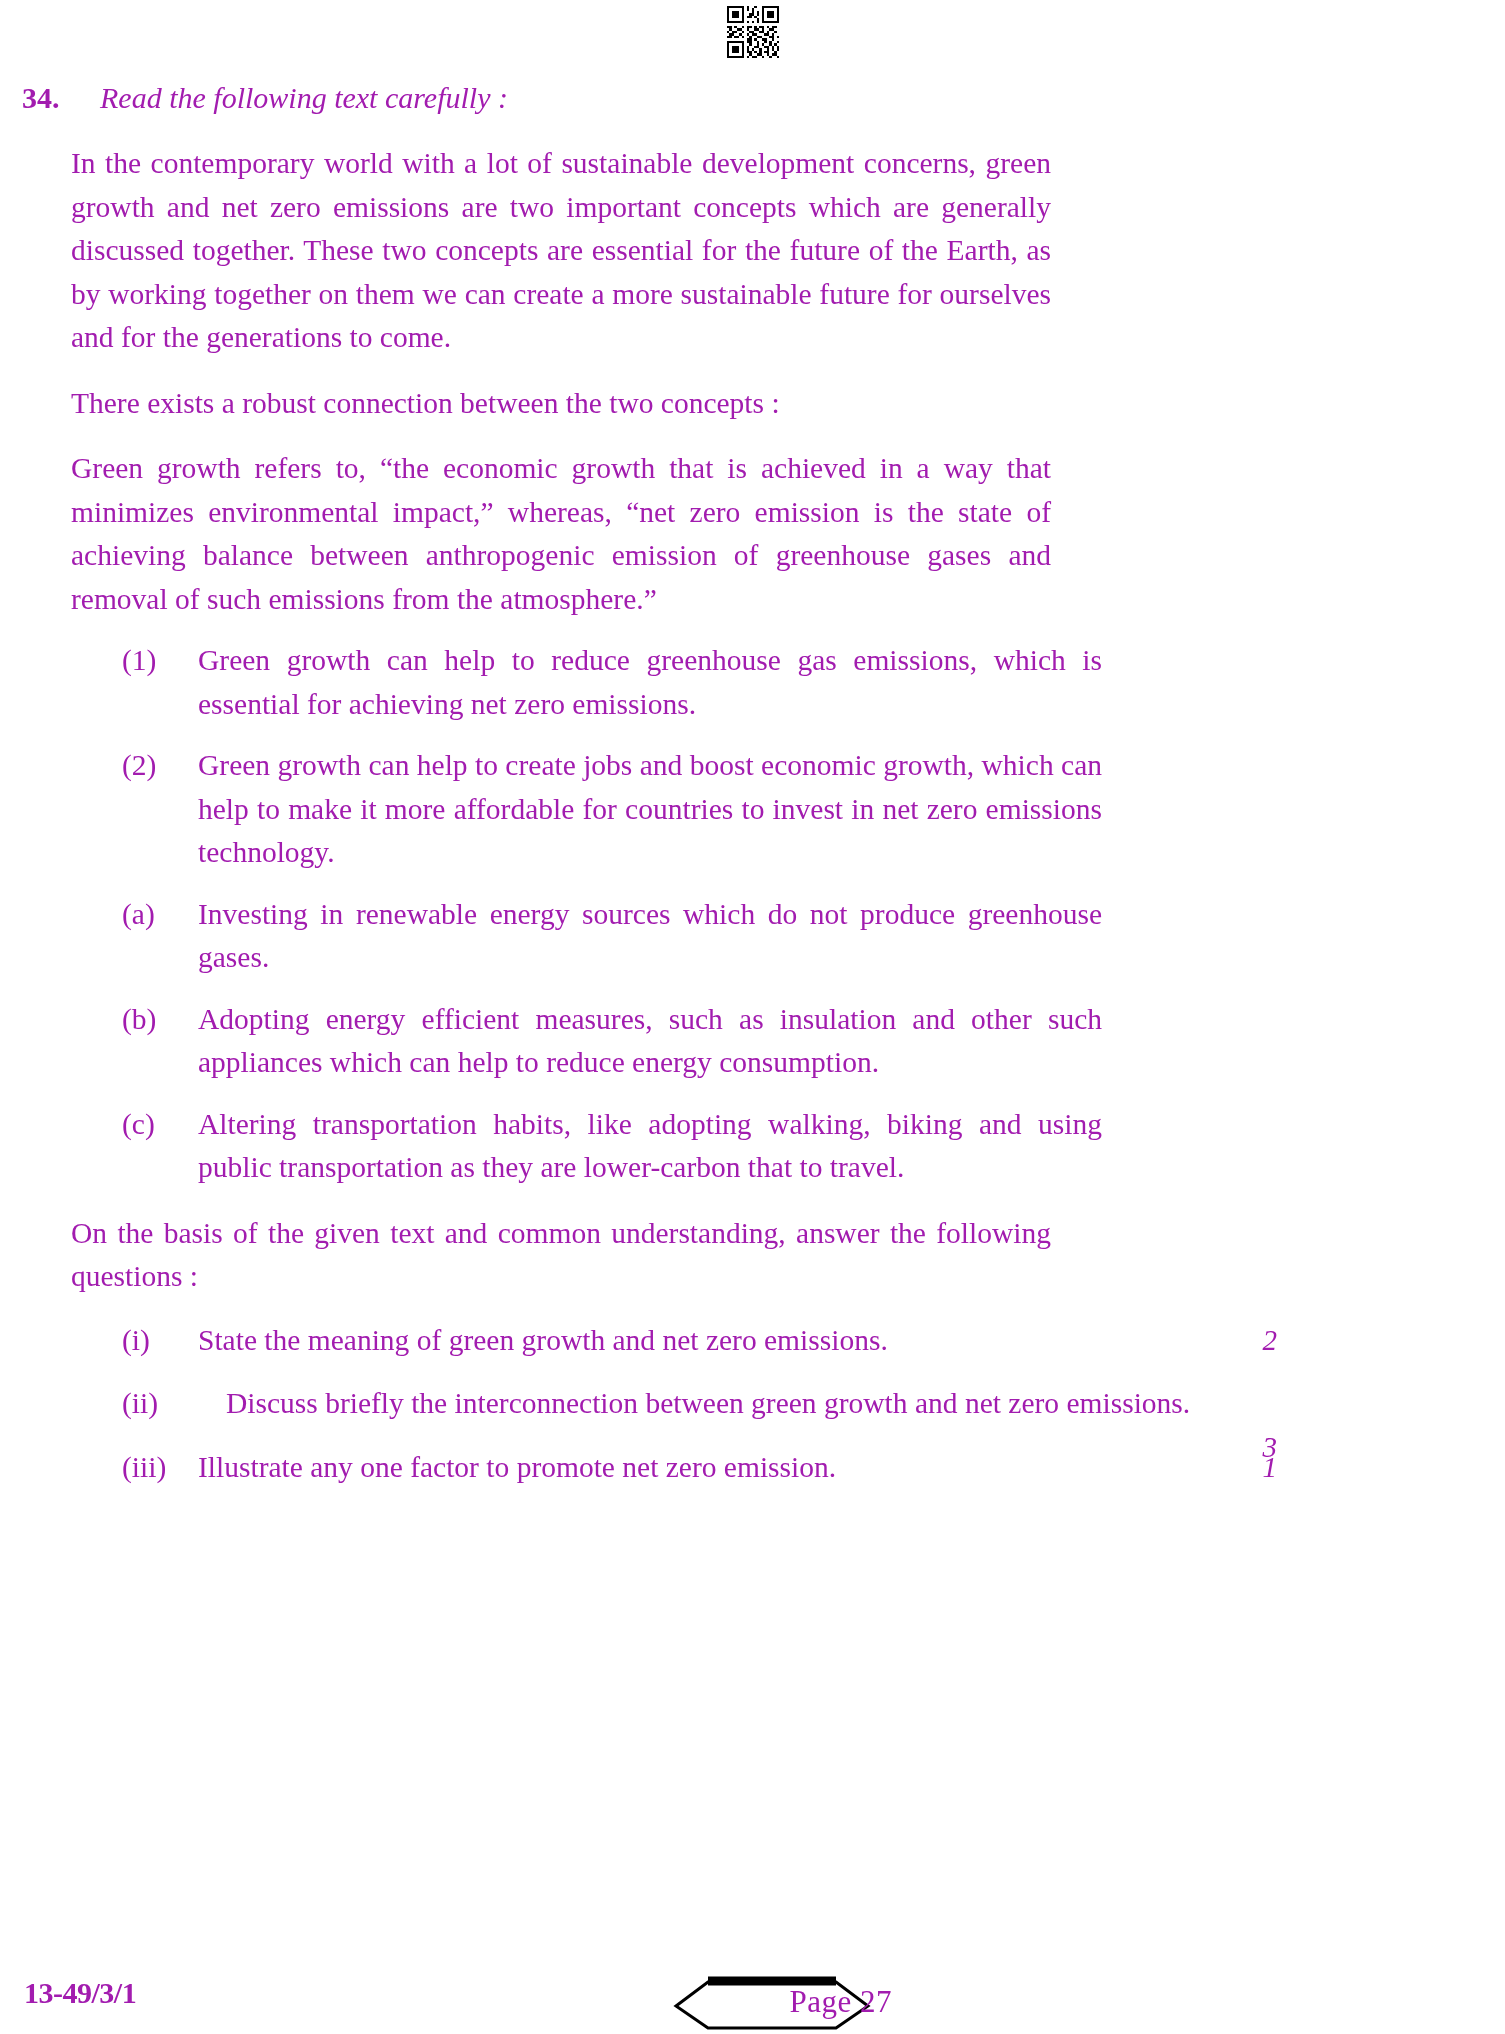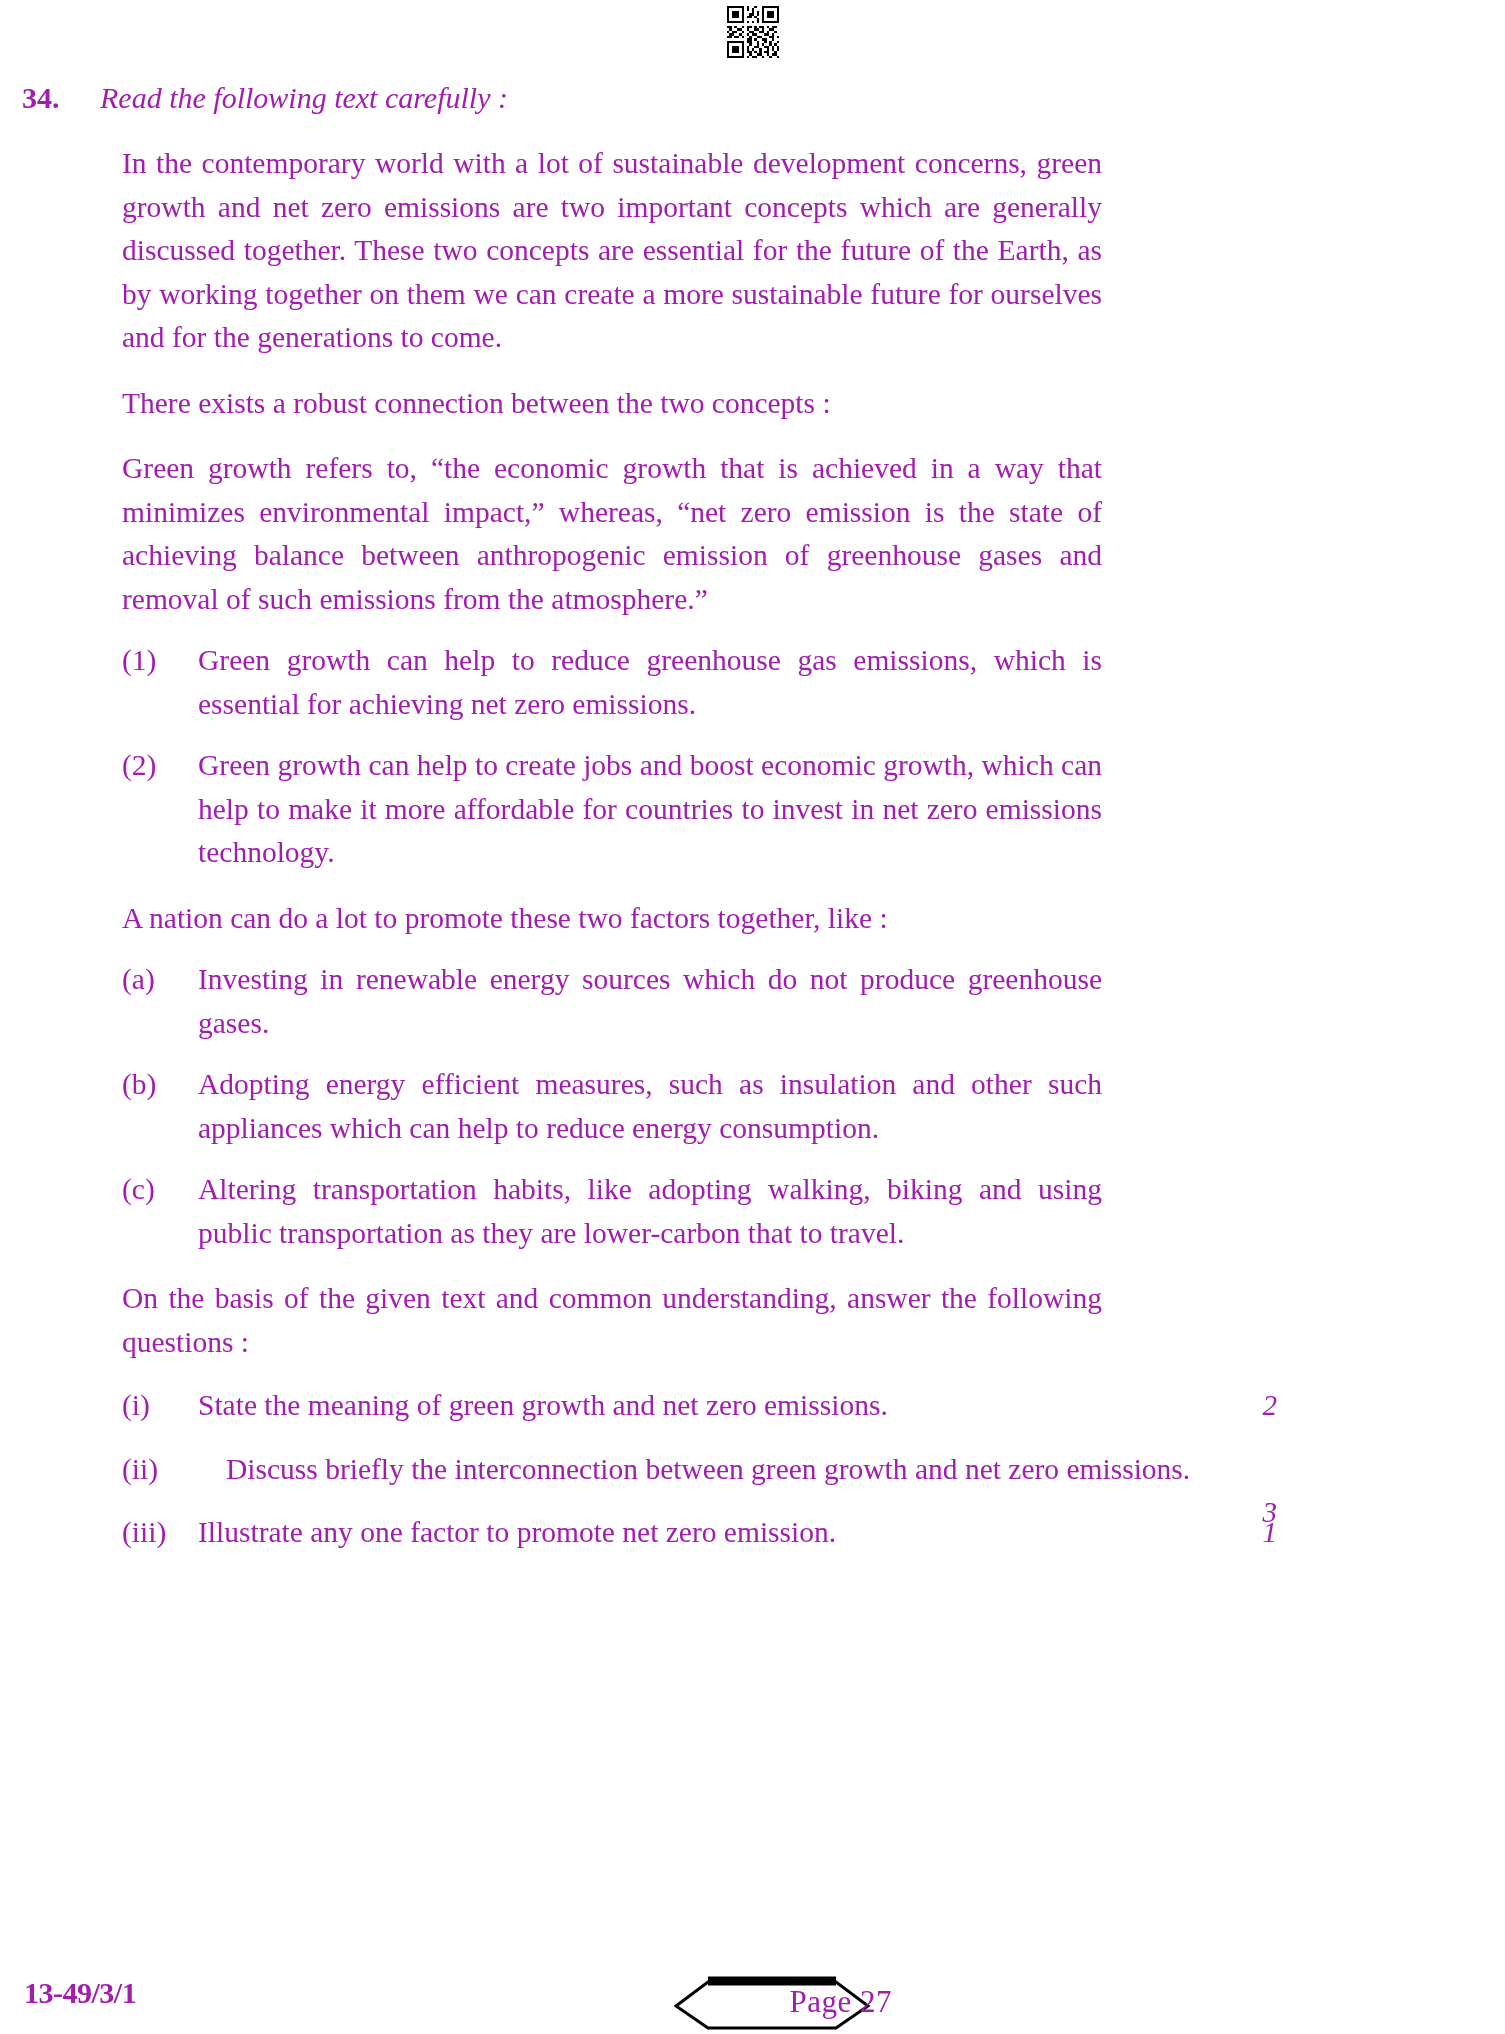--- a/index.html
+++ b/index.html
@@ -47,21 +47,21 @@
     line-height: 44px;
     padding-left: 0px;
   }
   .q-stem {
     font-size: 30px;
     line-height: 44px;
     font-style: italic;
   }
 
   .para {
-    margin-left: 100px;
+    margin-left: 49px;
     width: 980px;
     font-size: 29.5px;
     line-height: 43.5px;
     text-align: justify;
     text-justify: inter-word;
     margin-top: 22px;
   }
   .para.last-nojust {
     text-align: left;
   }
@@ -294,21 +294,20 @@
     <div class="list-item">
       <div class="li-marker">(1)</div>
       <div class="li-body">Green growth can help to reduce greenhouse gas emissions, which is essential for achieving net zero emissions.</div>
     </div>
 
     <div class="list-item">
       <div class="li-marker">(2)</div>
       <div class="li-body">Green growth can help to create jobs and boost economic growth, which can help to make it more affordable for countries to invest in net zero emissions technology.</div>
     </div>
 
-    <div class="para last-nojust">A nation can do a lot to promote these two factors together, like :</div>
 
     <div class="list-item">
       <div class="li-marker">(a)</div>
       <div class="li-body">Investing in renewable energy sources which do not produce greenhouse gases.</div>
     </div>
 
     <div class="list-item">
       <div class="li-marker">(b)</div>
       <div class="li-body">Adopting energy efficient measures, such as insulation and other such appliances which can help to reduce energy consumption.</div>
     </div>

